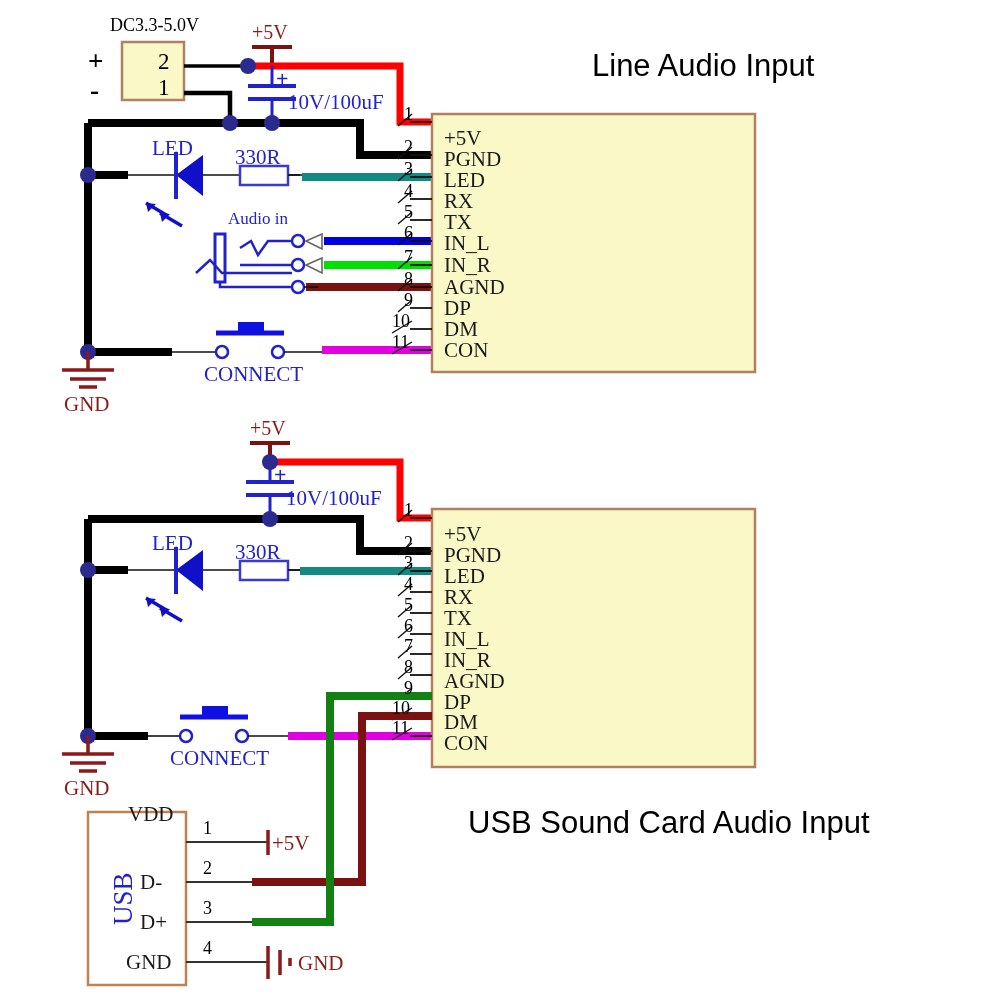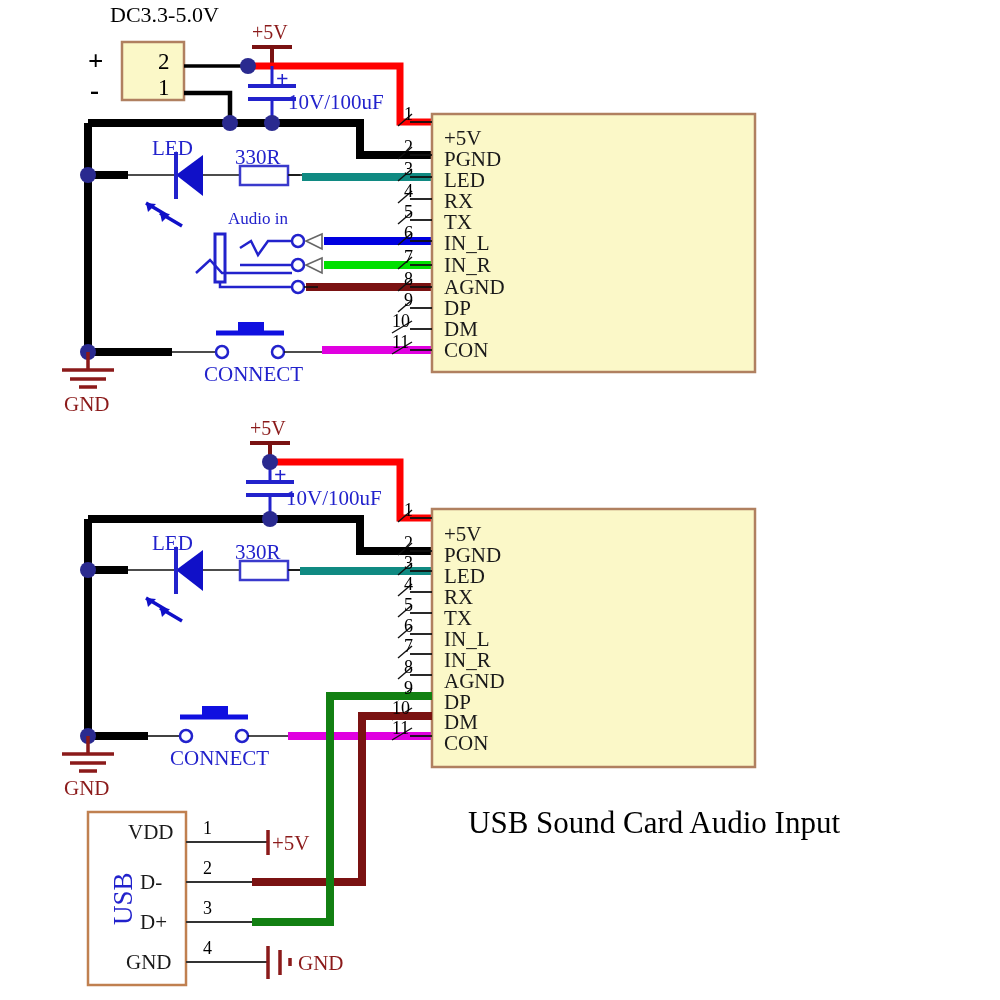--- a/index.html
+++ b/index.html
@@ -201,23 +201,24 @@
       <path d="M268,830 L268,855" stroke="#8b1a1a" stroke-width="3.5"></path>
 
       <path d="M268,946 L268,979 M280,950 L280,975 M290,958 L290,966" stroke="#8b1a1a" stroke-width="3.5" fill="none"></path>
 
       <path d="M252,882 L362,882 L362,716 L432,716" stroke="#7a1212" stroke-width="8" fill="none" stroke-linejoin="miter"></path>
 
       <path d="M252,922 L330,922 L330,696 L432,696" stroke="#128012" stroke-width="8" fill="none" stroke-linejoin="miter"></path>
     </g>
   </svg>
 
-  <div class="ttl" style="left:468px;top:805px;font-family:Liberation Serif, serif;">USB Sound Card Audio Input</div>
-
-  <div class="lbl lbl-dark" style="left:110px;top:2px;font-size:22px;">DC3.3-5.0V</div>
+  <div class="ttl" style="left:592px;top:48px;">Line Audio Input</div>
+  <div class="ttl" style="left:468px;top:805px;">USB Sound Card Audio Input</div>
+
+  <div class="lbl lbl-dark" style="left:110px;top:15px;font-size:18px;">DC3.3-5.0V</div>
   <div class="lbl lbl-dark" style="left:88px;top:46px;font-size:27px;font-weight:bold;">+</div>
   <div class="lbl lbl-dark" style="left:90px;top:75px;font-size:27px;font-weight:bold;">-</div>
   <div class="lbl lbl-dark" style="left:158px;top:49px;font-size:23px;">2</div>
   <div class="lbl lbl-dark" style="left:158px;top:75px;font-size:23px;">1</div>
 
   <div class="lbl lbl-red" style="left:252px;top:21px;font-size:20px;">+5V</div>
   <div class="lbl lbl-blue" style="left:276px;top:66px;font-size:22px;font-weight:bold;">+</div>
   <div class="lbl lbl-blue" style="left:288px;top:90px;font-size:21px;">10V/100uF</div>
 
   <div class="lbl lbl-blue" style="left:152px;top:136px;font-size:21px;">LED</div>
@@ -278,21 +279,21 @@
   <div class="pinname" style="left:444px;top:606px;">TX</div>
   <div class="pinname" style="left:444px;top:627px;">IN_L</div>
   <div class="pinname" style="left:444px;top:648px;">IN_R</div>
   <div class="pinname" style="left:444px;top:669px;">AGND</div>
   <div class="pinname" style="left:444px;top:690px;">DP</div>
   <div class="pinname" style="left:444px;top:710px;">DM</div>
   <div class="pinname" style="left:444px;top:731px;">CON</div>
 
   <div class="vrot" style="left:108px;top:925px;">USB</div>
 
-  <div class="pinname" style="left:128px;top:820px;">VDD</div>
+  <div class="pinname" style="left:128px;top:802px;">VDD</div>
   <div class="pinname" style="left:140px;top:870px;">D-</div>
   <div class="pinname" style="left:140px;top:910px;">D+</div>
   <div class="pinname" style="left:126px;top:950px;">GND</div>
 
   <div class="pinnum" style="left:203px;top:818px;">1</div>
   <div class="pinnum" style="left:203px;top:858px;">2</div>
   <div class="pinnum" style="left:203px;top:898px;">3</div>
   <div class="pinnum" style="left:203px;top:938px;">4</div>
 
   <div class="lbl lbl-red" style="left:272px;top:831px;font-size:21px;">+5V</div>

